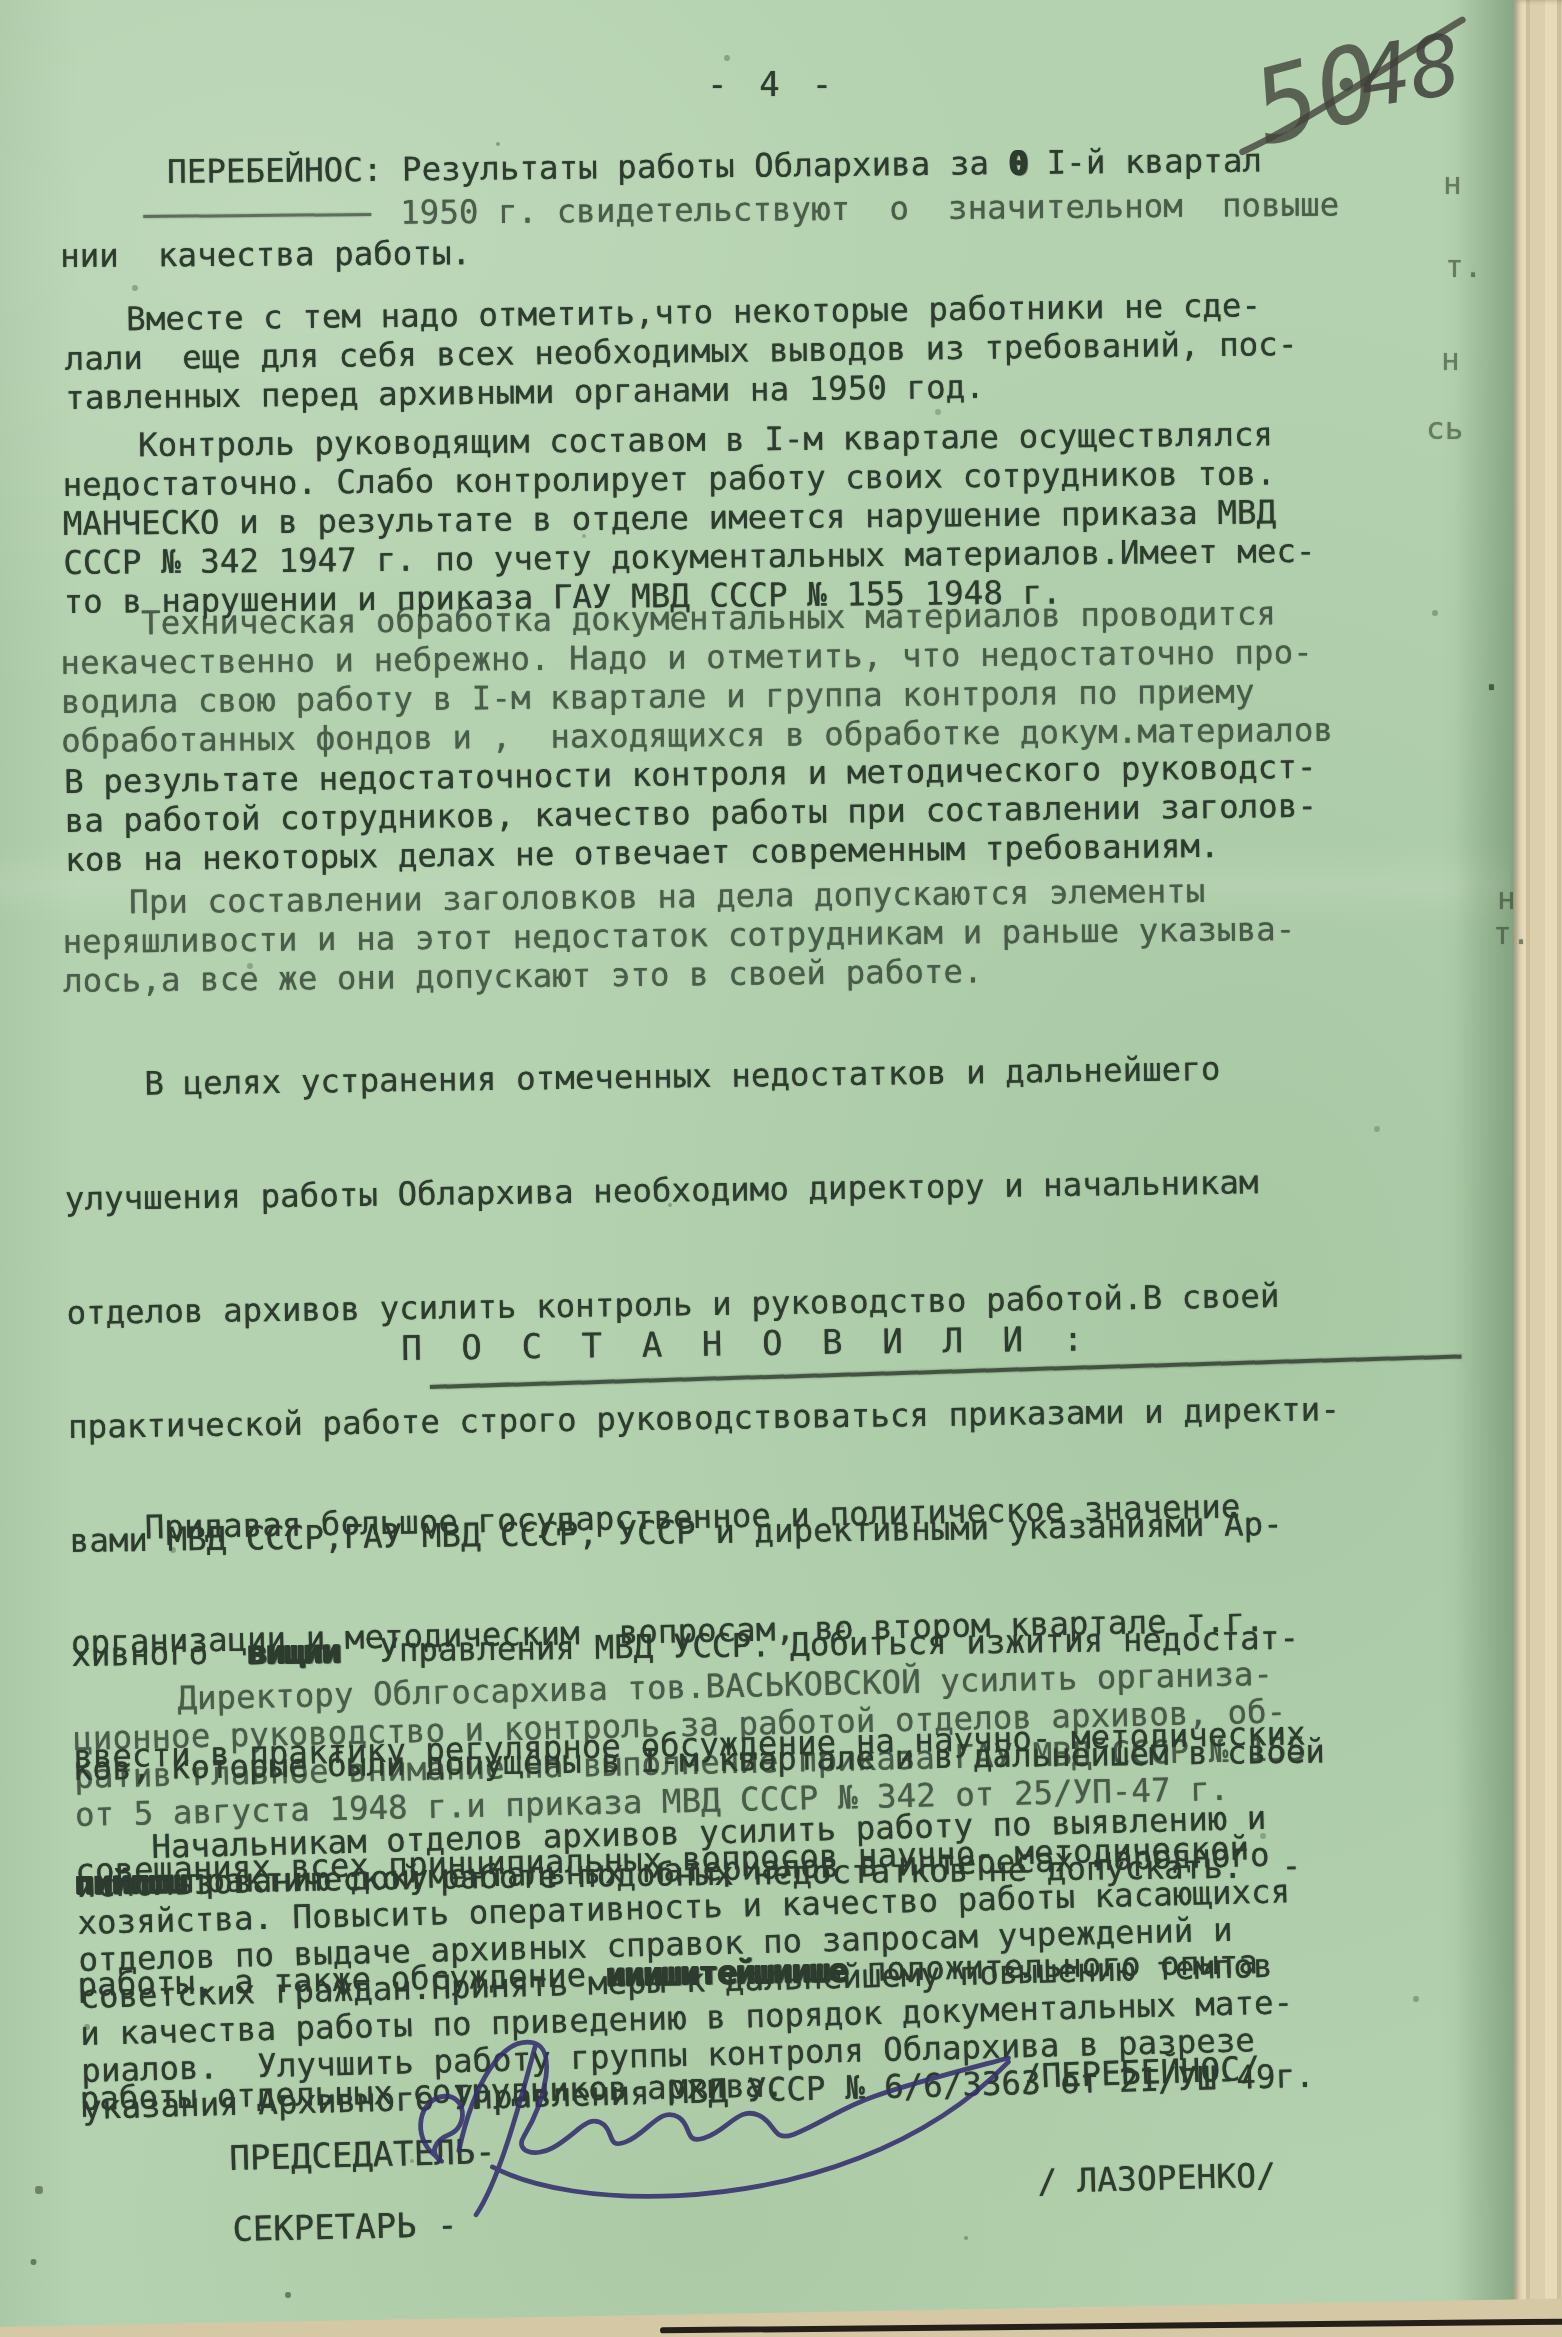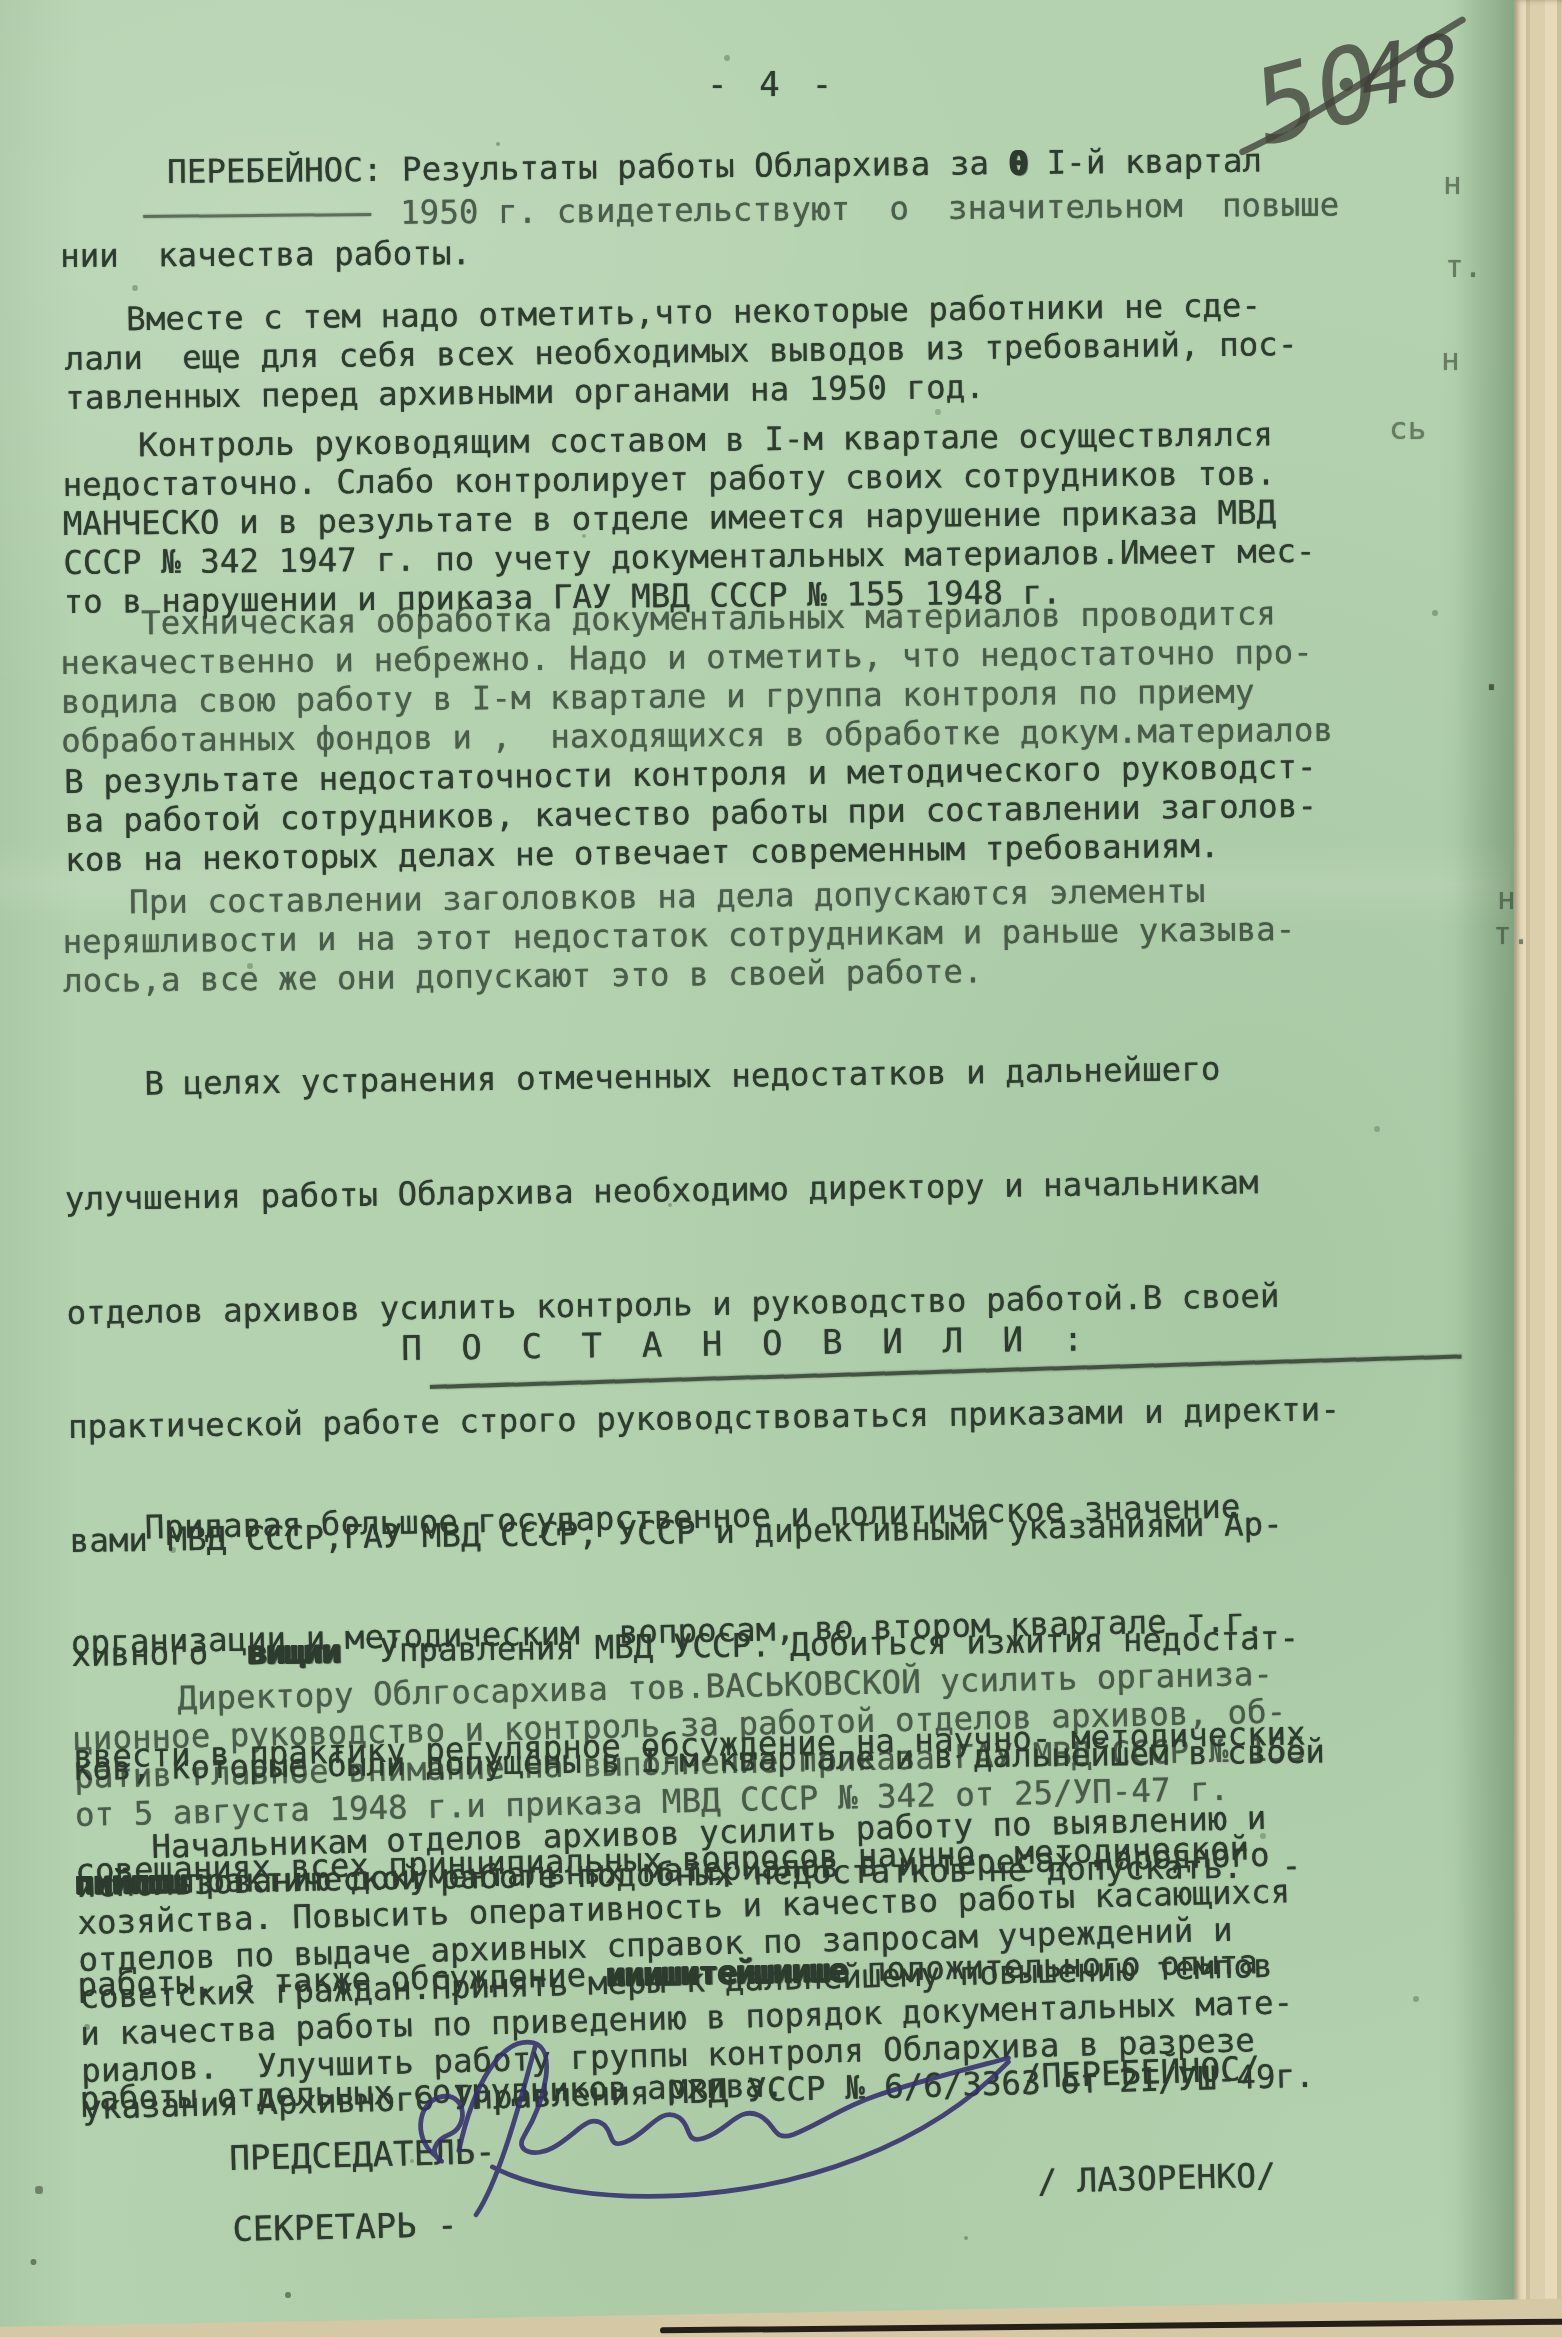--- a/index.html
+++ b/index.html
@@ -62,21 +62,21 @@
   .p8 .fl{padding-left:76px;}
   .p9{left:72px;top:1682px;text-indent:105px;transform:rotate(-1.3deg);line-height:38px;}
   .p10{left:75px;top:1831px;text-indent:76px;transform:rotate(-1.5deg);line-height:37px;}
   .chairman{left:229px;top:2139px;font-size:34px;transform:rotate(-1.5deg);width:auto;}
   .secretary{left:232px;top:2210px;font-size:34px;transform:rotate(-1.2deg);width:auto;}
   .chairman-name{left:1021px;top:2057px;font-size:33px;transform:rotate(-2deg);width:auto;}
   .secretary-name{left:1037px;top:2162px;font-size:33px;transform:rotate(-1.6deg);width:auto;}
   
   .ef{position:absolute;font-size:31px;color:#35452f;opacity:.6;width:auto;}
   .ef1{left:1443px;top:164px}.ef2{left:1445px;top:247px}.ef3{left:1441px;top:340px}
-  .ef4{left:1389px;top:409px}.ef5{left:1497px;top:879px}.ef6{left:1493px;top:914px}
+  .ef4{left:1426px;top:409px}.ef5{left:1497px;top:879px}.ef6{left:1493px;top:914px}
   .ef7{left:1480px;top:658px;font-size:38px;opacity:.8}
   .hand-svg{position:absolute;left:392px;top:1993px;width:669px;height:239px;}
   .corner-svg{position:absolute;left:1233px;top:11.5px;width:258px;height:163px;}
 </style>
 </head>
 <body>
 
 <div class="stage">
   <div class="sheet"></div>
   <div class="crease"></div>

